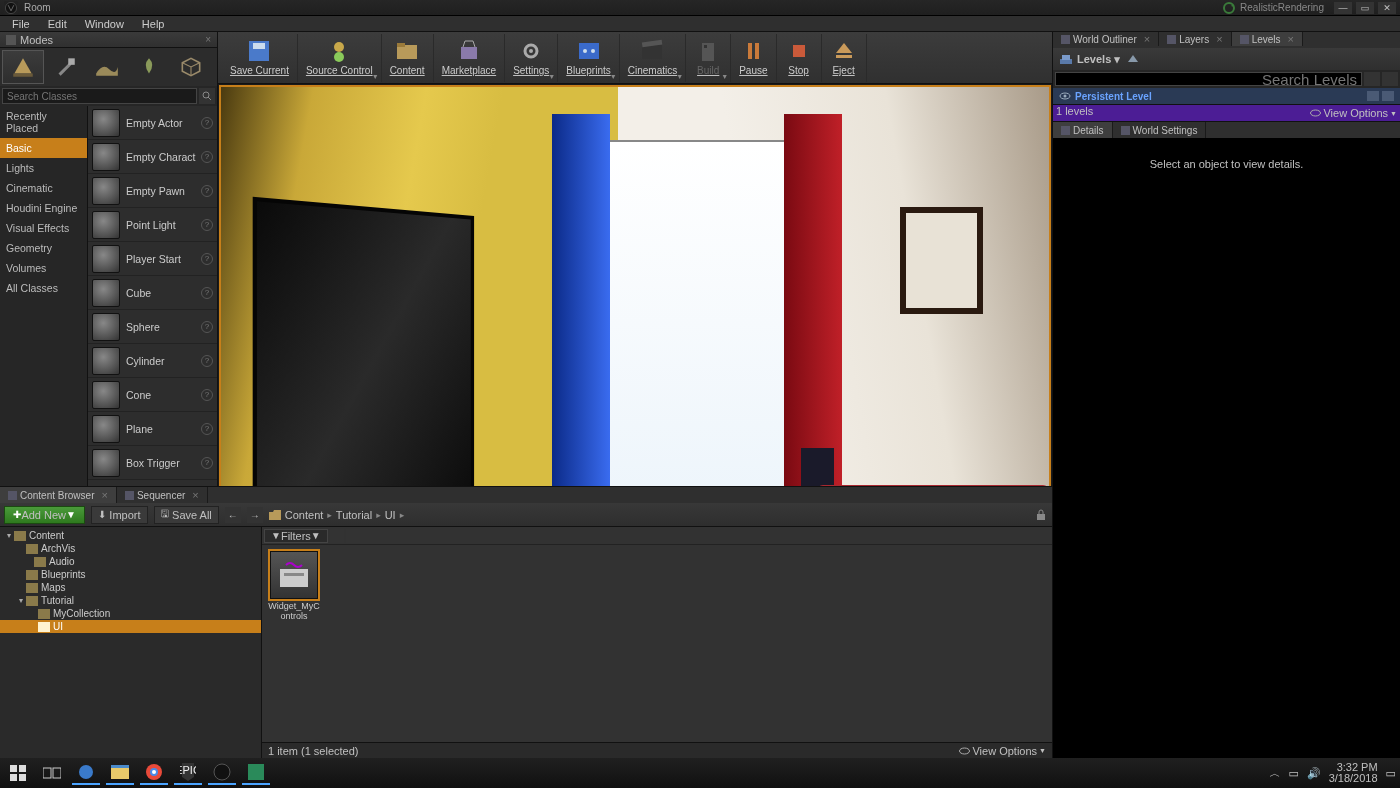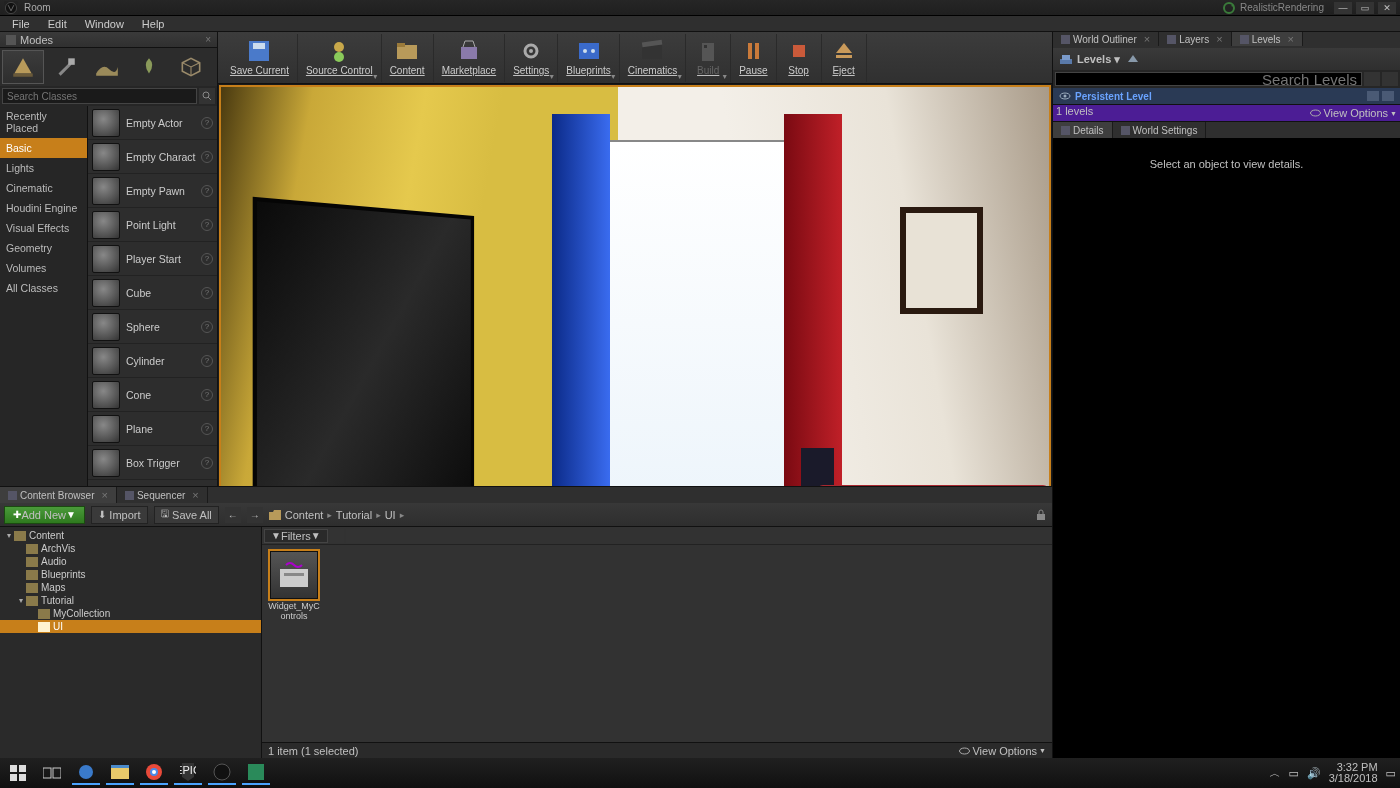--- a/index.html
+++ b/index.html
@@ -515,21 +515,21 @@
     <svg class="lock" viewBox="0 0 14 14">
         <rect x="3" y="6" width="8" height="6" fill="#888"></rect>
         <path d="M5 6 L5 4 A2 2 0 0 1 9 4 L9 6" stroke="#888" fill="none"></path>
       </svg>
   </div>
   <div class="cb-body">
     <div class="cb-left">
       <div class="tree" id="tree">
           <div class="tn" style="padding-left: 4px;"><span class="arr">▾</span><div class="fico"></div>Content</div>
           <div class="tn" style="padding-left: 16px;"><span class="arr"></span><div class="fico"></div>ArchVis</div>
-          <div class="tn" style="padding-left: 16px;"><span class="arr"></span><div class="fico"></div>Audio</div>
+          <div class="tn" style="padding-left: 24px;"><span class="arr"></span><div class="fico"></div>Audio</div>
           <div class="tn" style="padding-left: 16px;"><span class="arr"></span><div class="fico"></div>Blueprints</div>
           <div class="tn" style="padding-left: 16px;"><span class="arr"></span><div class="fico"></div>Maps</div>
           <div class="tn" style="padding-left: 16px;"><span class="arr">▾</span><div class="fico"></div>Tutorial</div>
           <div class="tn" style="padding-left: 28px;"><span class="arr"></span><div class="fico"></div>MyCollection</div>
           <div class="tn sel" style="padding-left: 28px;"><span class="arr"></span><div class="fico"></div>UI</div>
         </div>
     </div>
     <div class="cb-right">
       <div class="frow">
         <div class="filters">▼<span>Filters</span>▼</div>

